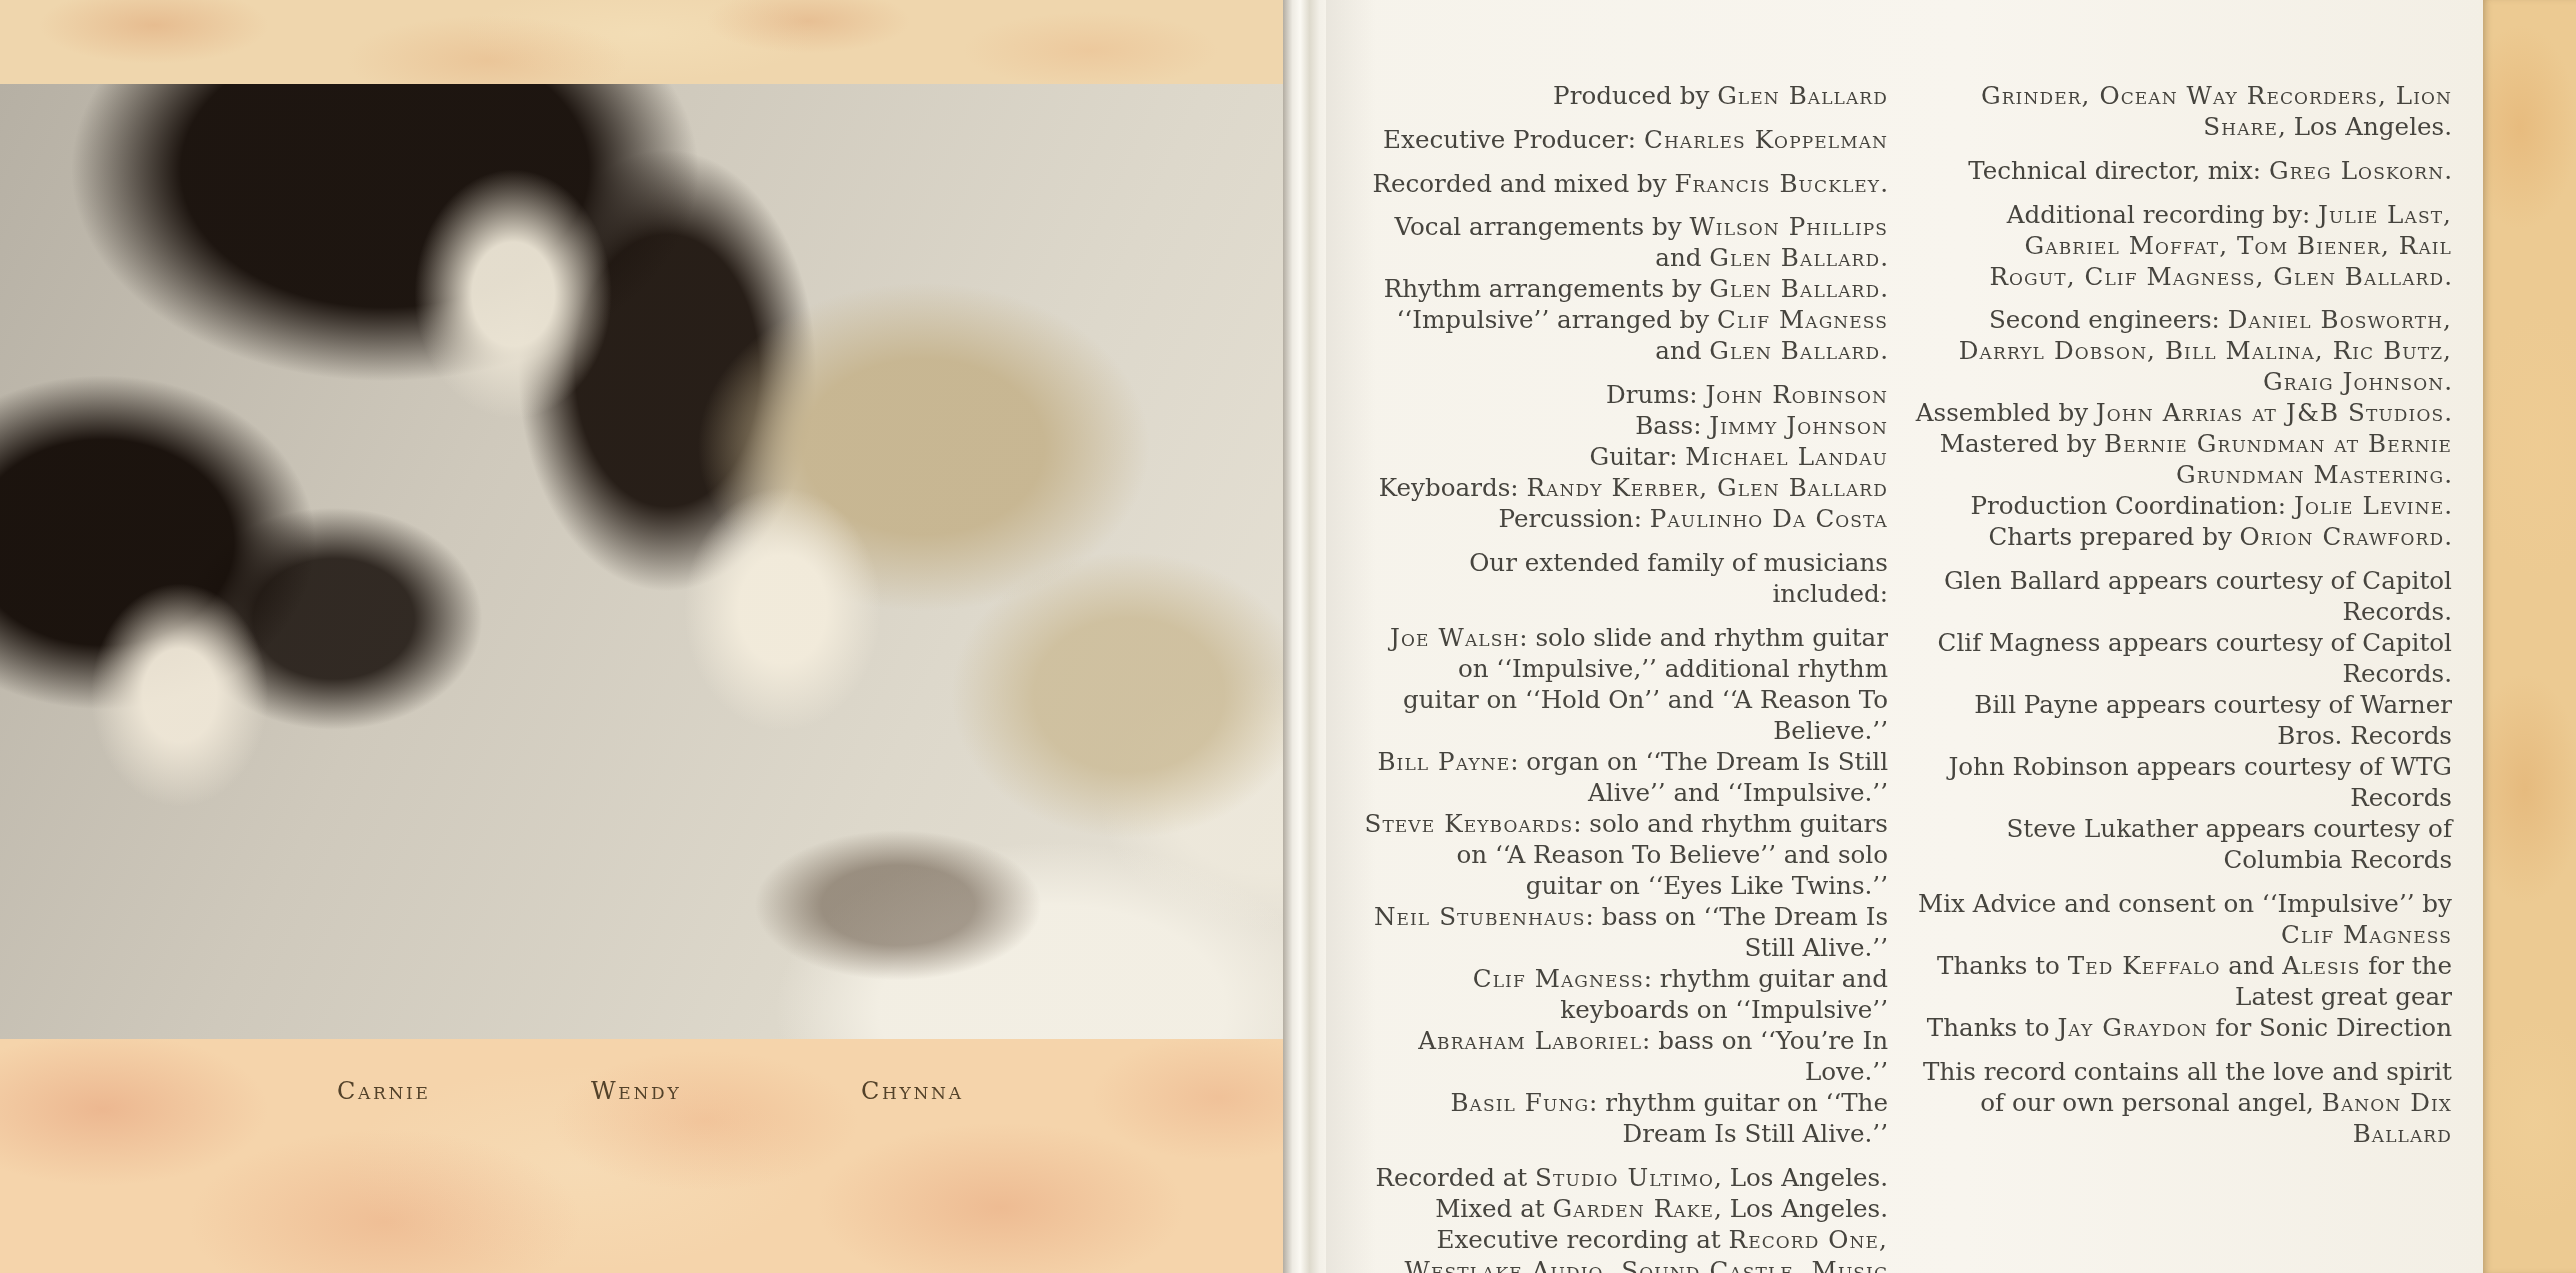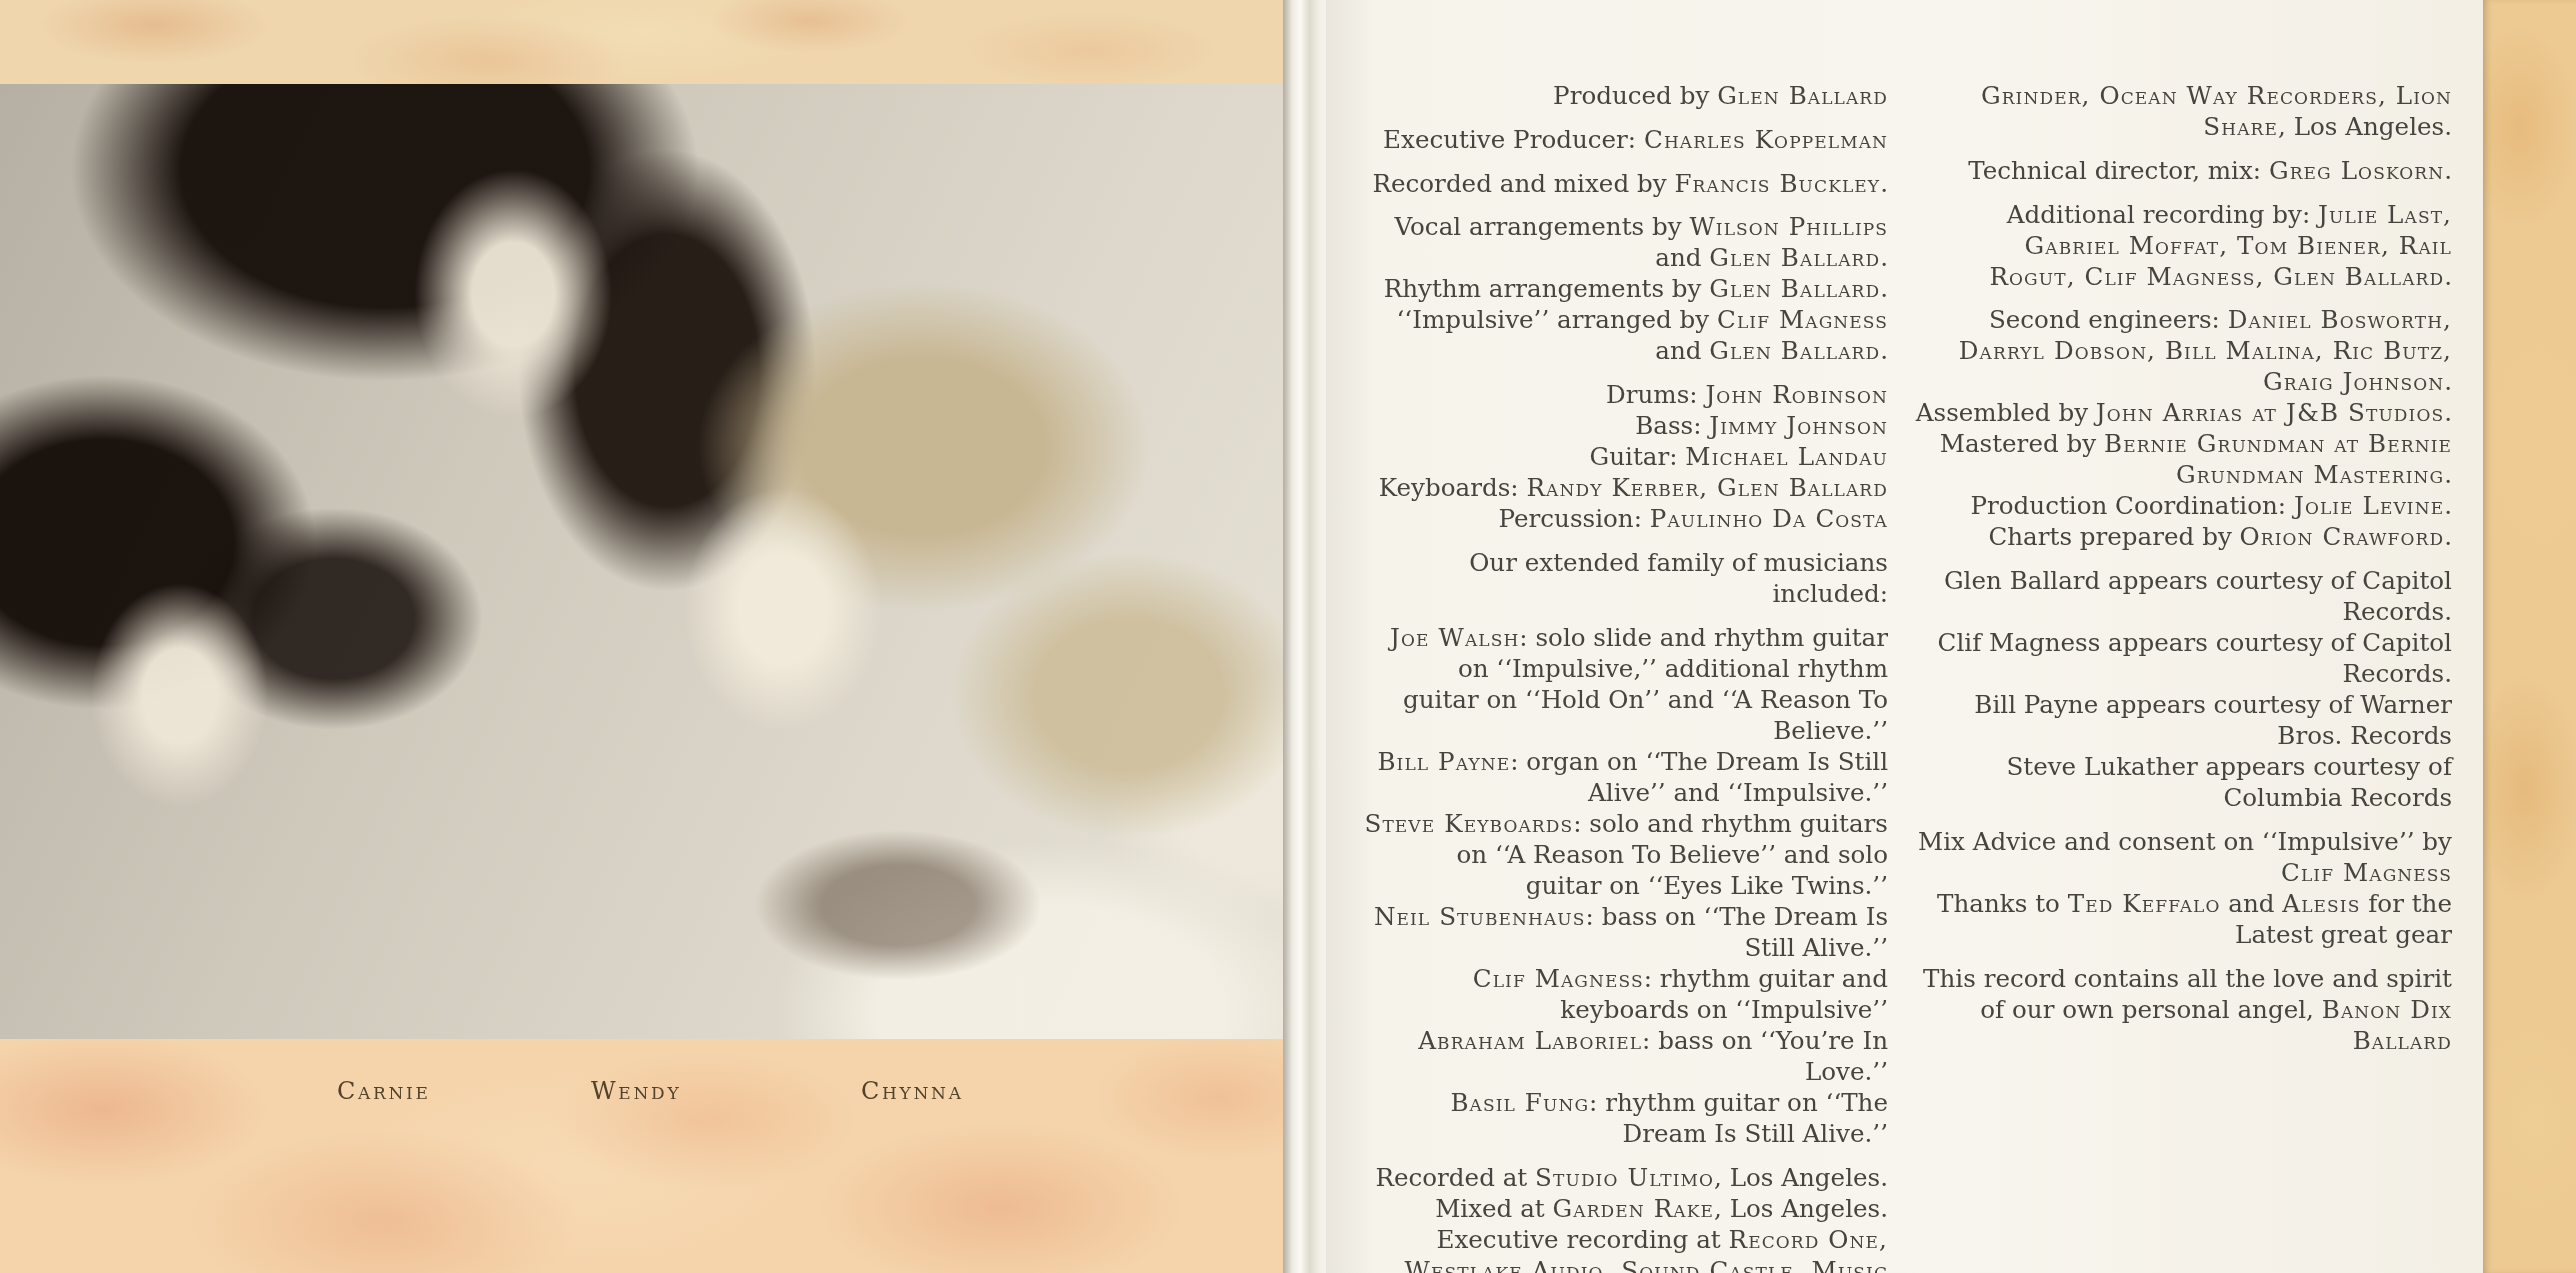--- a/index.html
+++ b/index.html
@@ -167,25 +167,27 @@
           <p class="para"><span>Second engineers: </span><span class="sc">Daniel Bosworth, Darryl Dobson, Bill Malina, Ric Butz, Graig Johnson</span><span>.</span></p>
           <p class="para"><span>Assembled by </span><span class="sc">John Arrias at J&amp;B Studios</span><span>.</span></p>
           <p class="para"><span>Mastered by </span><span class="sc">Bernie Grundman at Bernie Grundman Mastering</span><span>.</span></p>
           <p class="para"><span>Production Coordination: </span><span class="sc">Jolie Levine</span><span>.</span></p>
           <p class="para"><span>Charts prepared by </span><span class="sc">Orion Crawford</span><span>.</span></p>
         </div>
         <div class="group">
           <p class="para"><span>Glen Ballard appears courtesy of Capitol Records.</span></p>
           <p class="para"><span>Clif Magness appears courtesy of Capitol Records.</span></p>
           <p class="para"><span>Bill Payne appears courtesy of Warner Bros. Records</span></p>
+          <p class="para"><span>John Robinson appears courtesy of WTG Records</span></p>
           <p class="para"><span>Steve Lukather appears courtesy of Columbia Records</span></p>
         </div>
         <div class="group">
           <p class="para"><span>Mix Advice and consent on ‘‘Impulsive’’ by </span><span class="sc">Clif Magness</span></p>
           <p class="para"><span>Thanks to </span><span class="sc">Ted Keffalo</span><span> and </span><span class="sc">Alesis</span><span> for the Latest great gear</span></p>
+          <p class="para"><span>Thanks to </span><span class="sc">Jay Graydon</span><span> for Sonic Direction</span></p>
         </div>
         <div class="group">
           <p class="para"><span>This record contains all the love and spirit of our own personal angel, </span><span class="sc">Banon Dix Ballard</span></p>
         </div>
       </div>
   </div>
 
   <div class="right-margin"></div>
 
 </div>

